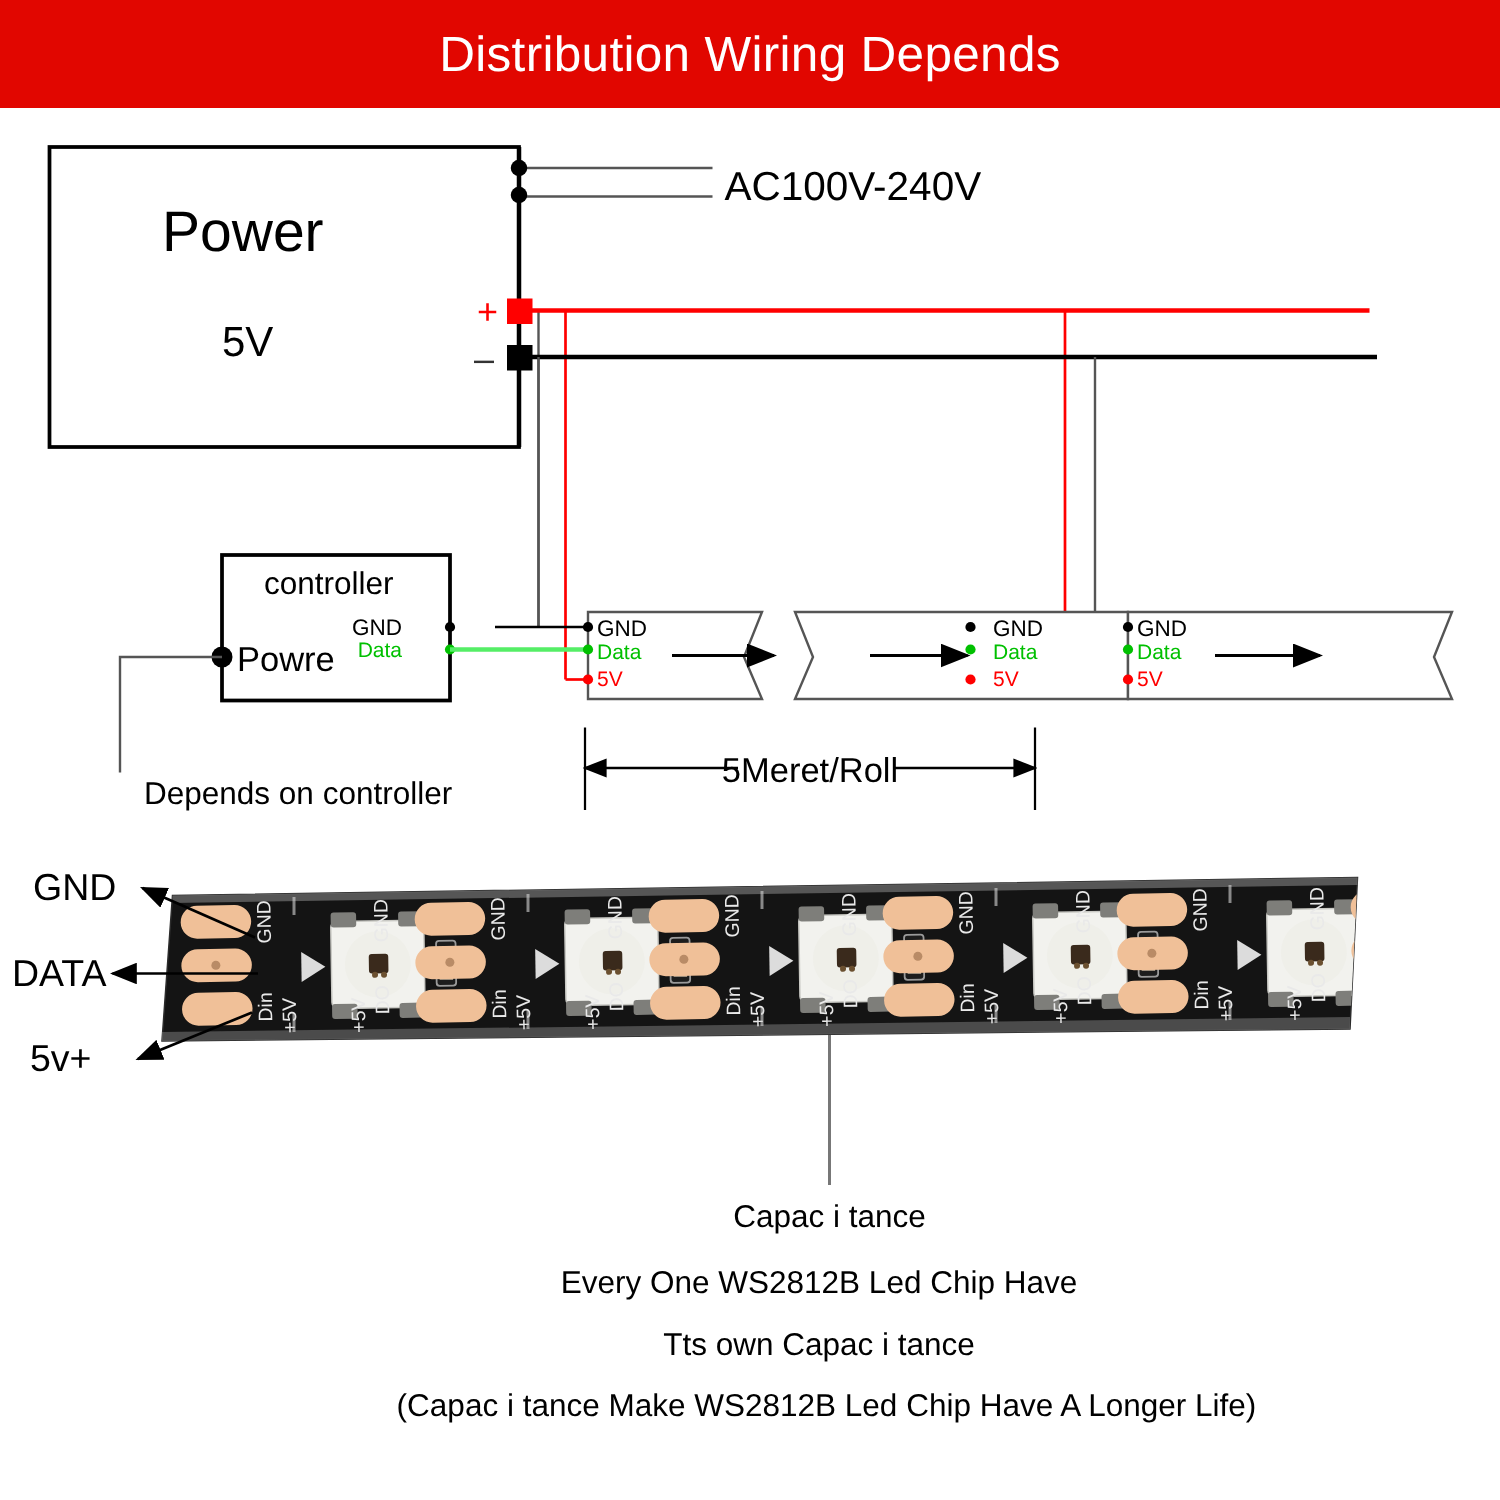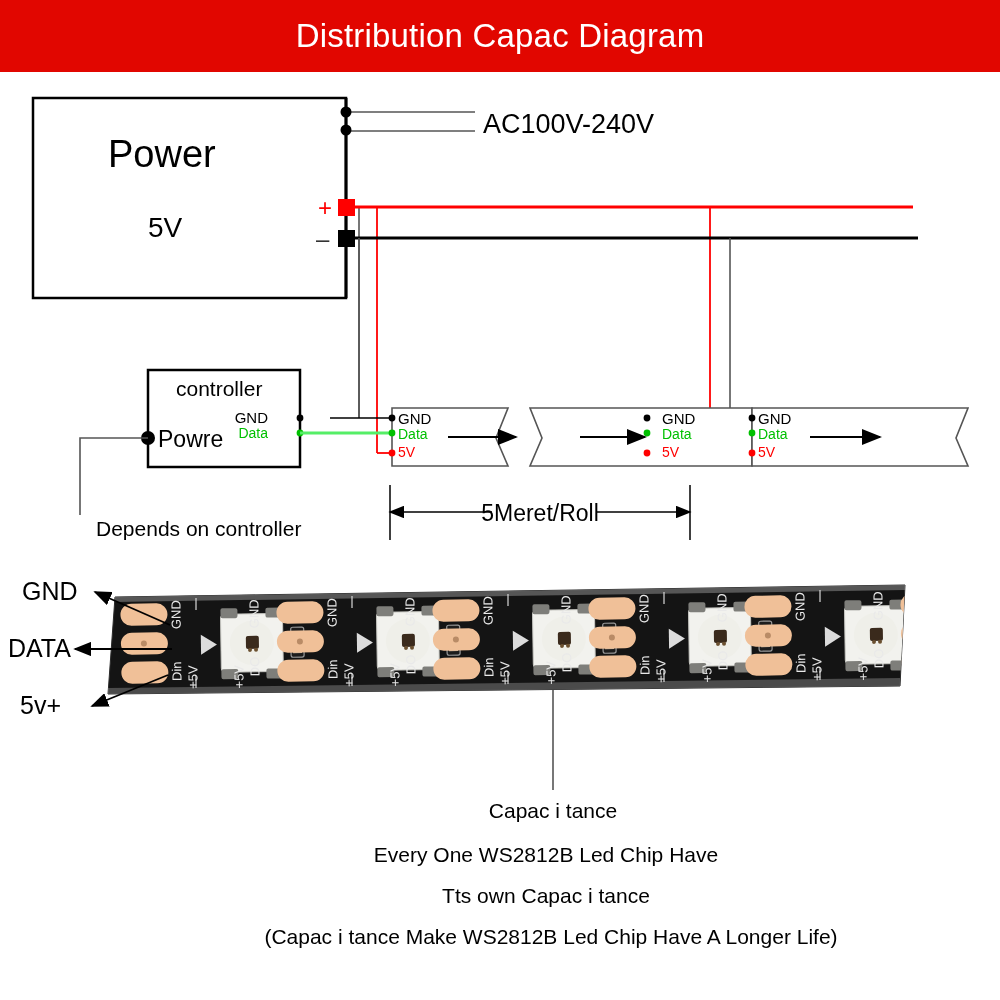--- a/index.html
+++ b/index.html
@@ -24,21 +24,21 @@
   svg.layer{position:absolute;left:0;top:0;width:1000px;height:1000px;}
   .txt{font-family:"Liberation Sans", sans-serif;fill:#000;}
   .cap{font-family:"Liberation Sans", sans-serif;fill:#000;font-size:21px;}
 </style>
 </head>
 <body>
 
 <div id="stage">
 
   <div class="banner"></div>
-  <div class="banner-title">Distribution Capac Diagram</div>
+  <div class="banner-title">Distribution Wiring Depends</div>
 
   <svg class="layer" viewBox="0 0 1000 1000">
 
     <defs>
       <marker id="arrEnd" markerWidth="10" markerHeight="8" refX="9" refY="4" orient="auto">
         <path d="M0,0 L10,4 L0,8 z" fill="#000"></path>
       </marker>
       <marker id="arrStart" markerWidth="10" markerHeight="8" refX="1" refY="4" orient="auto">
         <path d="M10,0 L0,4 L10,8 z" fill="#000"></path>
       </marker>

